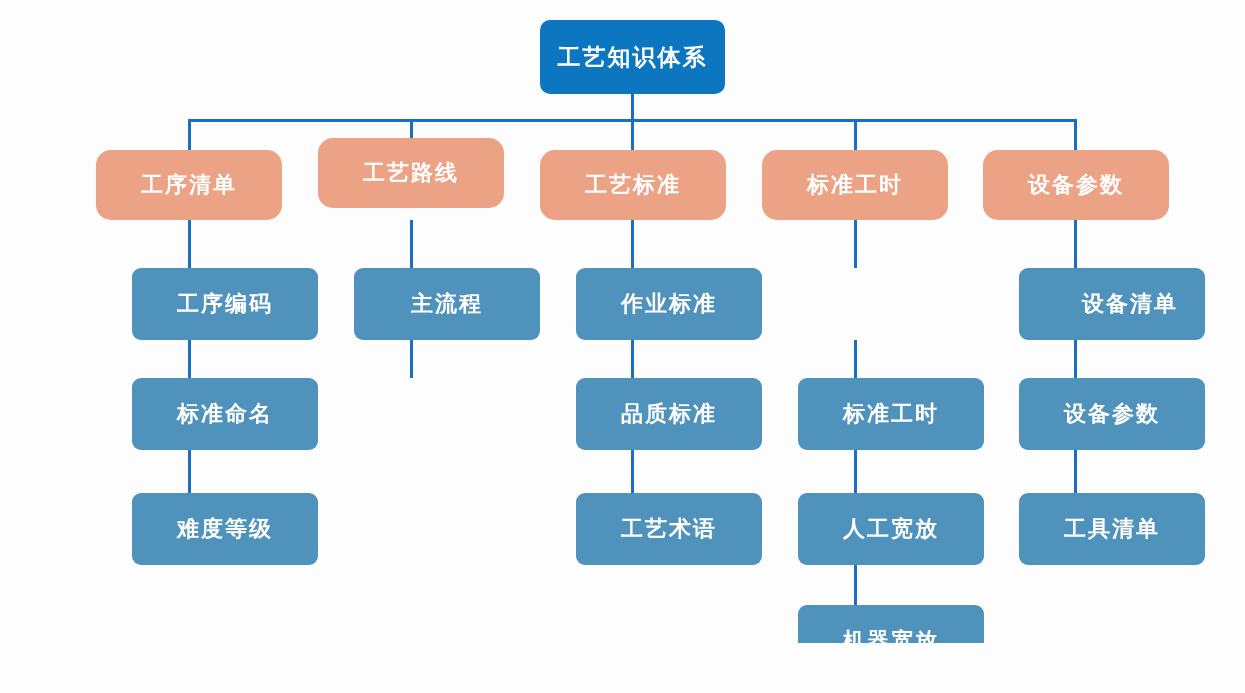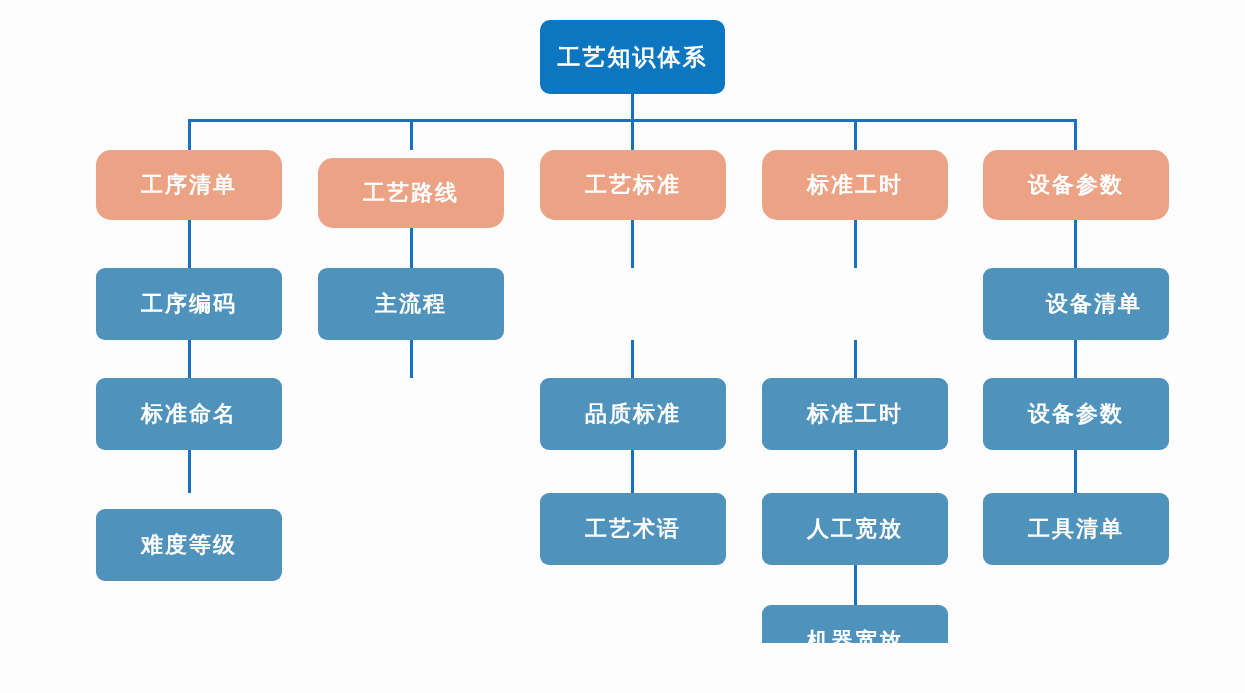--- a/index.html
+++ b/index.html
@@ -17,21 +17,21 @@
     font-family:"Liberation Sans","DejaVu Sans",sans-serif;
     text-align:center;
   }
   .node{
     position:absolute;display:flex;align-items:center;justify-content:center;
     color:var(--text);font-size:22px;font-weight:600;letter-spacing:2px;
     border-radius:9px;box-sizing:border-box;white-space:nowrap;
   }
   .root{background:var(--root-fill);width:185px;height:74px;border-radius:10px;font-size:23px;}
   .branch{background:var(--branch-fill);width:186px;height:70px;border-radius:15px;}
-  .child{background:var(--child-fill);width:186px;height:72px;}
+  .child{background:var(--child-fill);width:186px;height:72px;margin-left:36px;}
   .vline{position:absolute;width:3px;background:var(--line);}
   .hline{position:absolute;height:3px;background:var(--line);}
 </style>
 </head>
 <body>
 
 <div class="canvas">
 
   <div class="vline" style="left:631px;top:94px;height:25px;"></div>
   <div class="hline" style="left:188px;top:119px;width:889px;"></div>
@@ -58,31 +58,32 @@
   <div class="vline" style="left:854px;top:450px;height:43px;"></div>
   <div class="vline" style="left:854px;top:565px;height:40px;"></div>
 
   <div class="vline" style="left:1074px;top:220px;height:48px;"></div>
   <div class="vline" style="left:1074px;top:340px;height:38px;"></div>
   <div class="vline" style="left:1074px;top:450px;height:43px;"></div>
 
   <div class="node root" style="left:540px;top:20px;">工艺知识体系</div>
 
   <div class="node branch" style="left:96px;top:150px;">工序清单</div>
-  <div class="node branch" style="left:318px;top:158px;">工艺路线</div>
+  <div class="node branch" style="left:318px;top:138px;">工艺路线</div>
   <div class="node branch" style="left:540px;top:150px;">工艺标准</div>
   <div class="node branch" style="left:762px;top:150px;">标准工时</div>
   <div class="node branch" style="left:983px;top:150px;">设备参数</div>
 
   <div class="node child" style="left:96px;top:268px;">工序编码</div>
   <div class="node child" style="left:96px;top:378px;">标准命名</div>
-  <div class="node child" style="left:96px;top:509px;">难度等级</div>
+  <div class="node child" style="left:96px;top:493px;">难度等级</div>
 
   <div class="node child" style="left:318px;top:268px;">主流程</div>
 
+  <div class="node child" style="left:540px;top:268px;">作业标准</div>
   <div class="node child" style="left:540px;top:378px;">品质标准</div>
   <div class="node child" style="left:540px;top:493px;">工艺术语</div>
 
   <div class="node child" style="left:762px;top:378px;">标准工时</div>
   <div class="node child" style="left:762px;top:605px;">机器宽放</div>
   <div class="node child" style="left:762px;top:493px;">人工宽放</div>
 
   <div class="node child" style="left:983px;top:268px;padding-left:36px;">设备清单</div>
   <div class="node child" style="left:983px;top:378px;">设备参数</div>
   <div class="node child" style="left:983px;top:493px;">工具清单</div>

